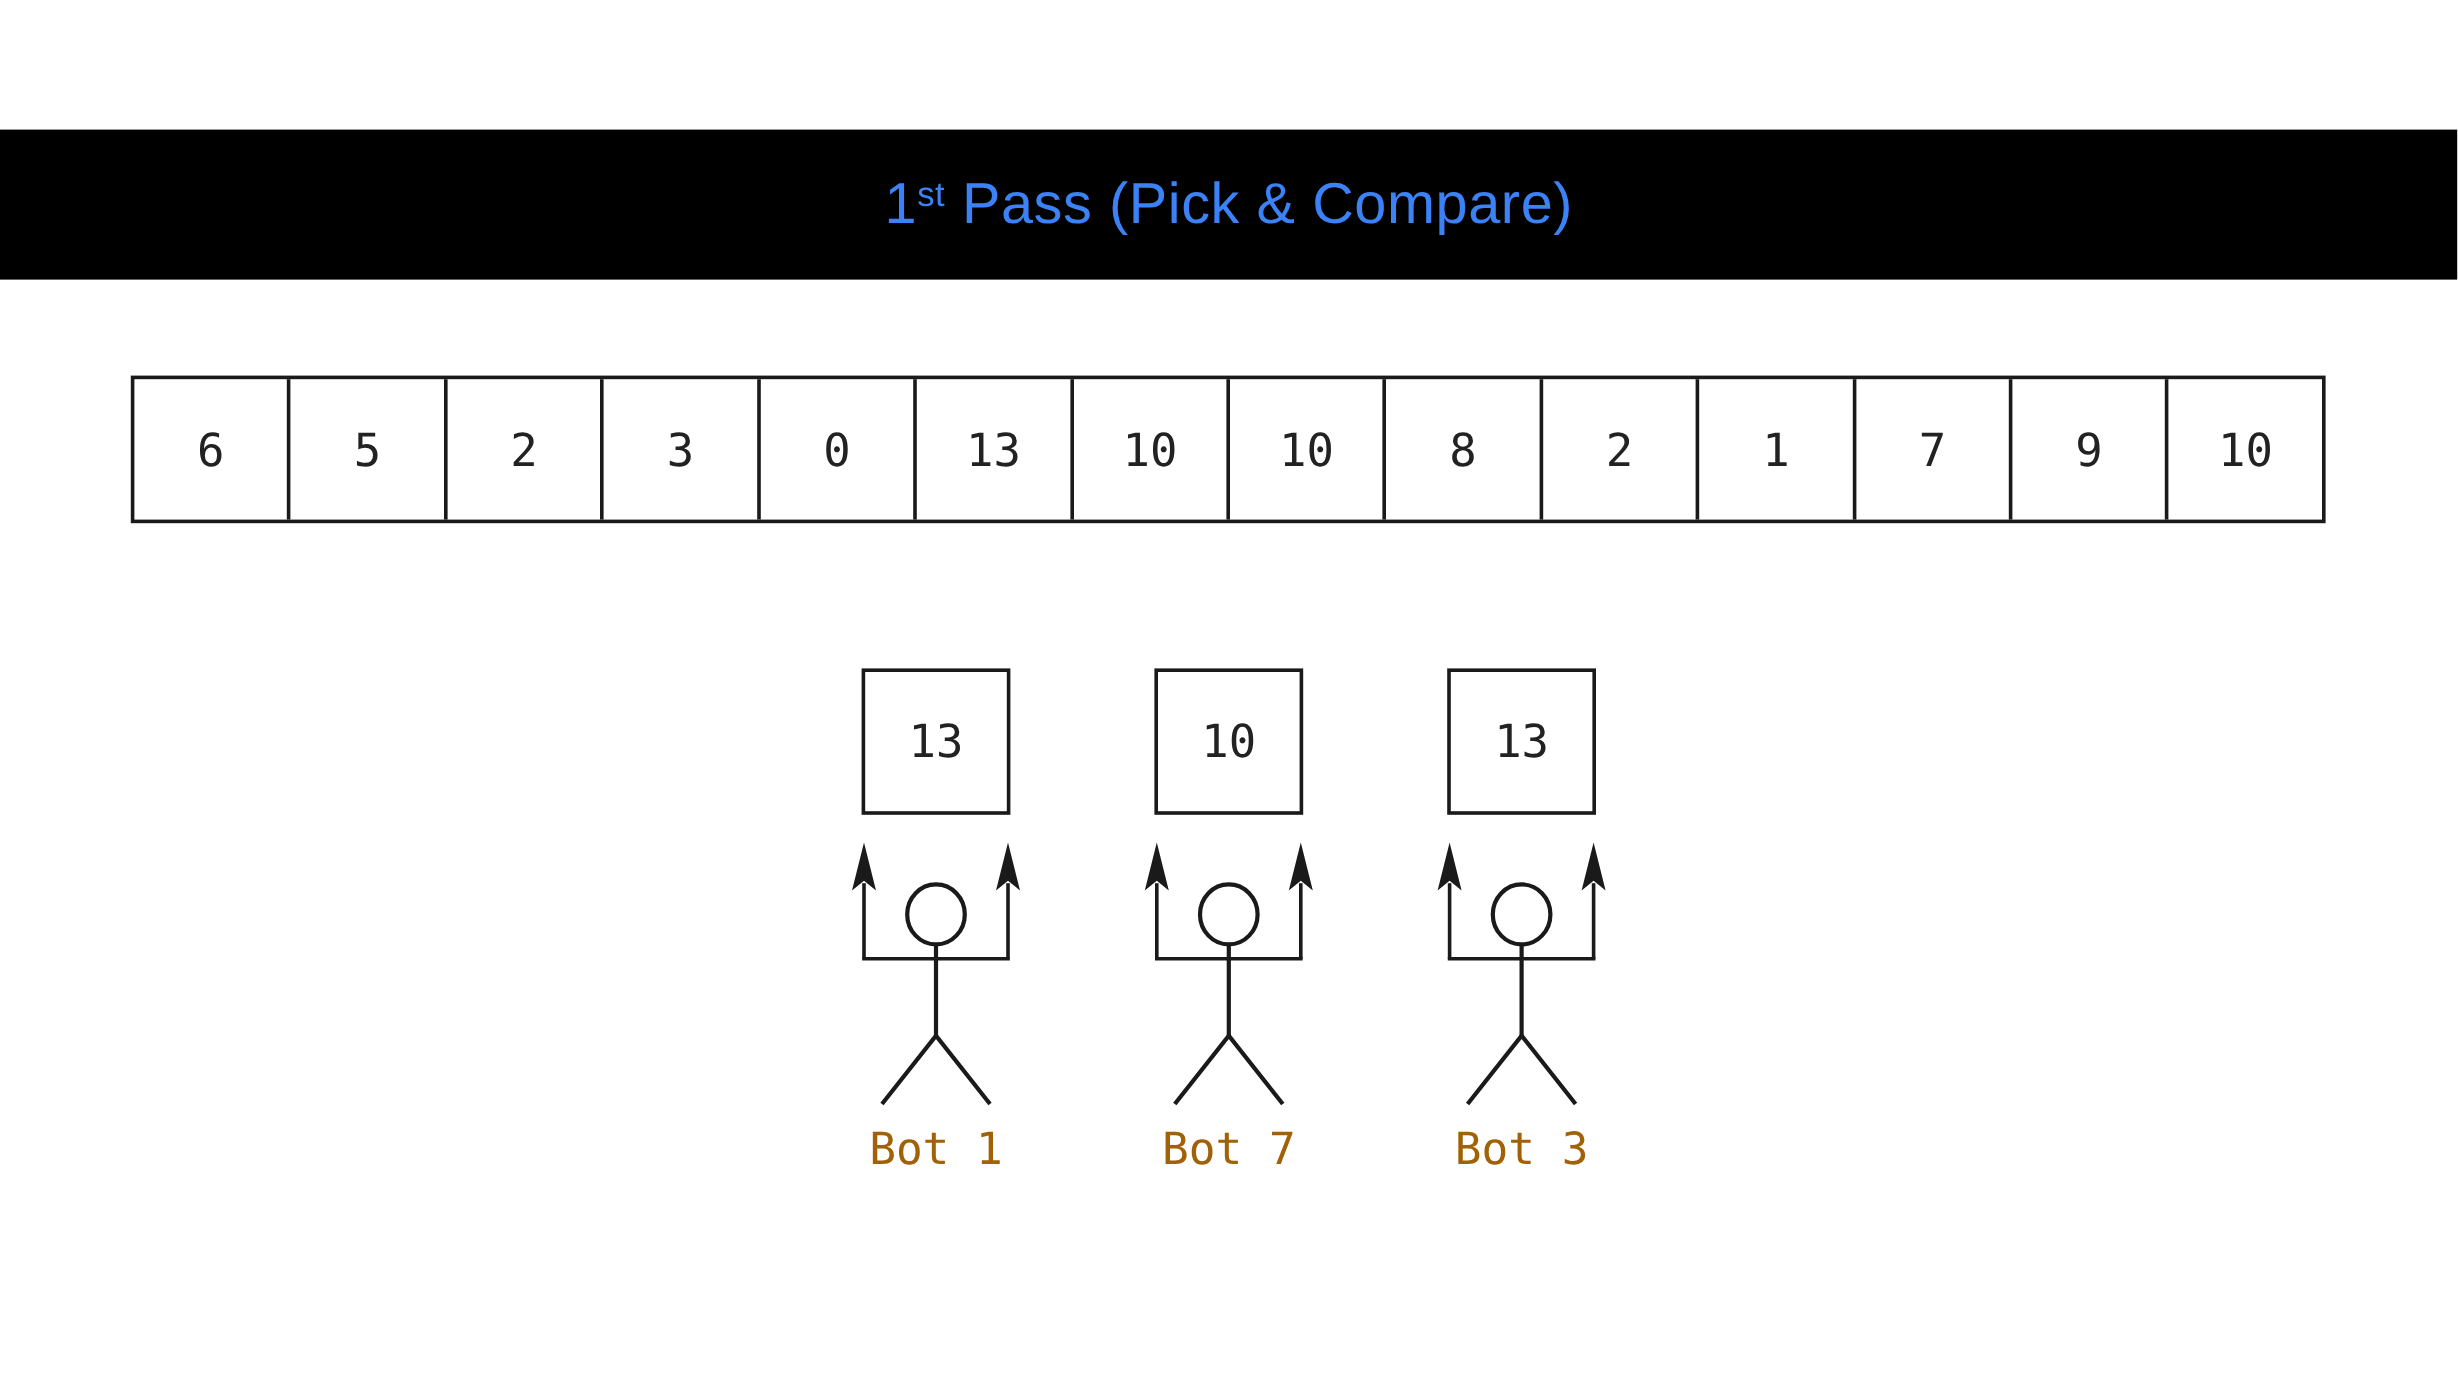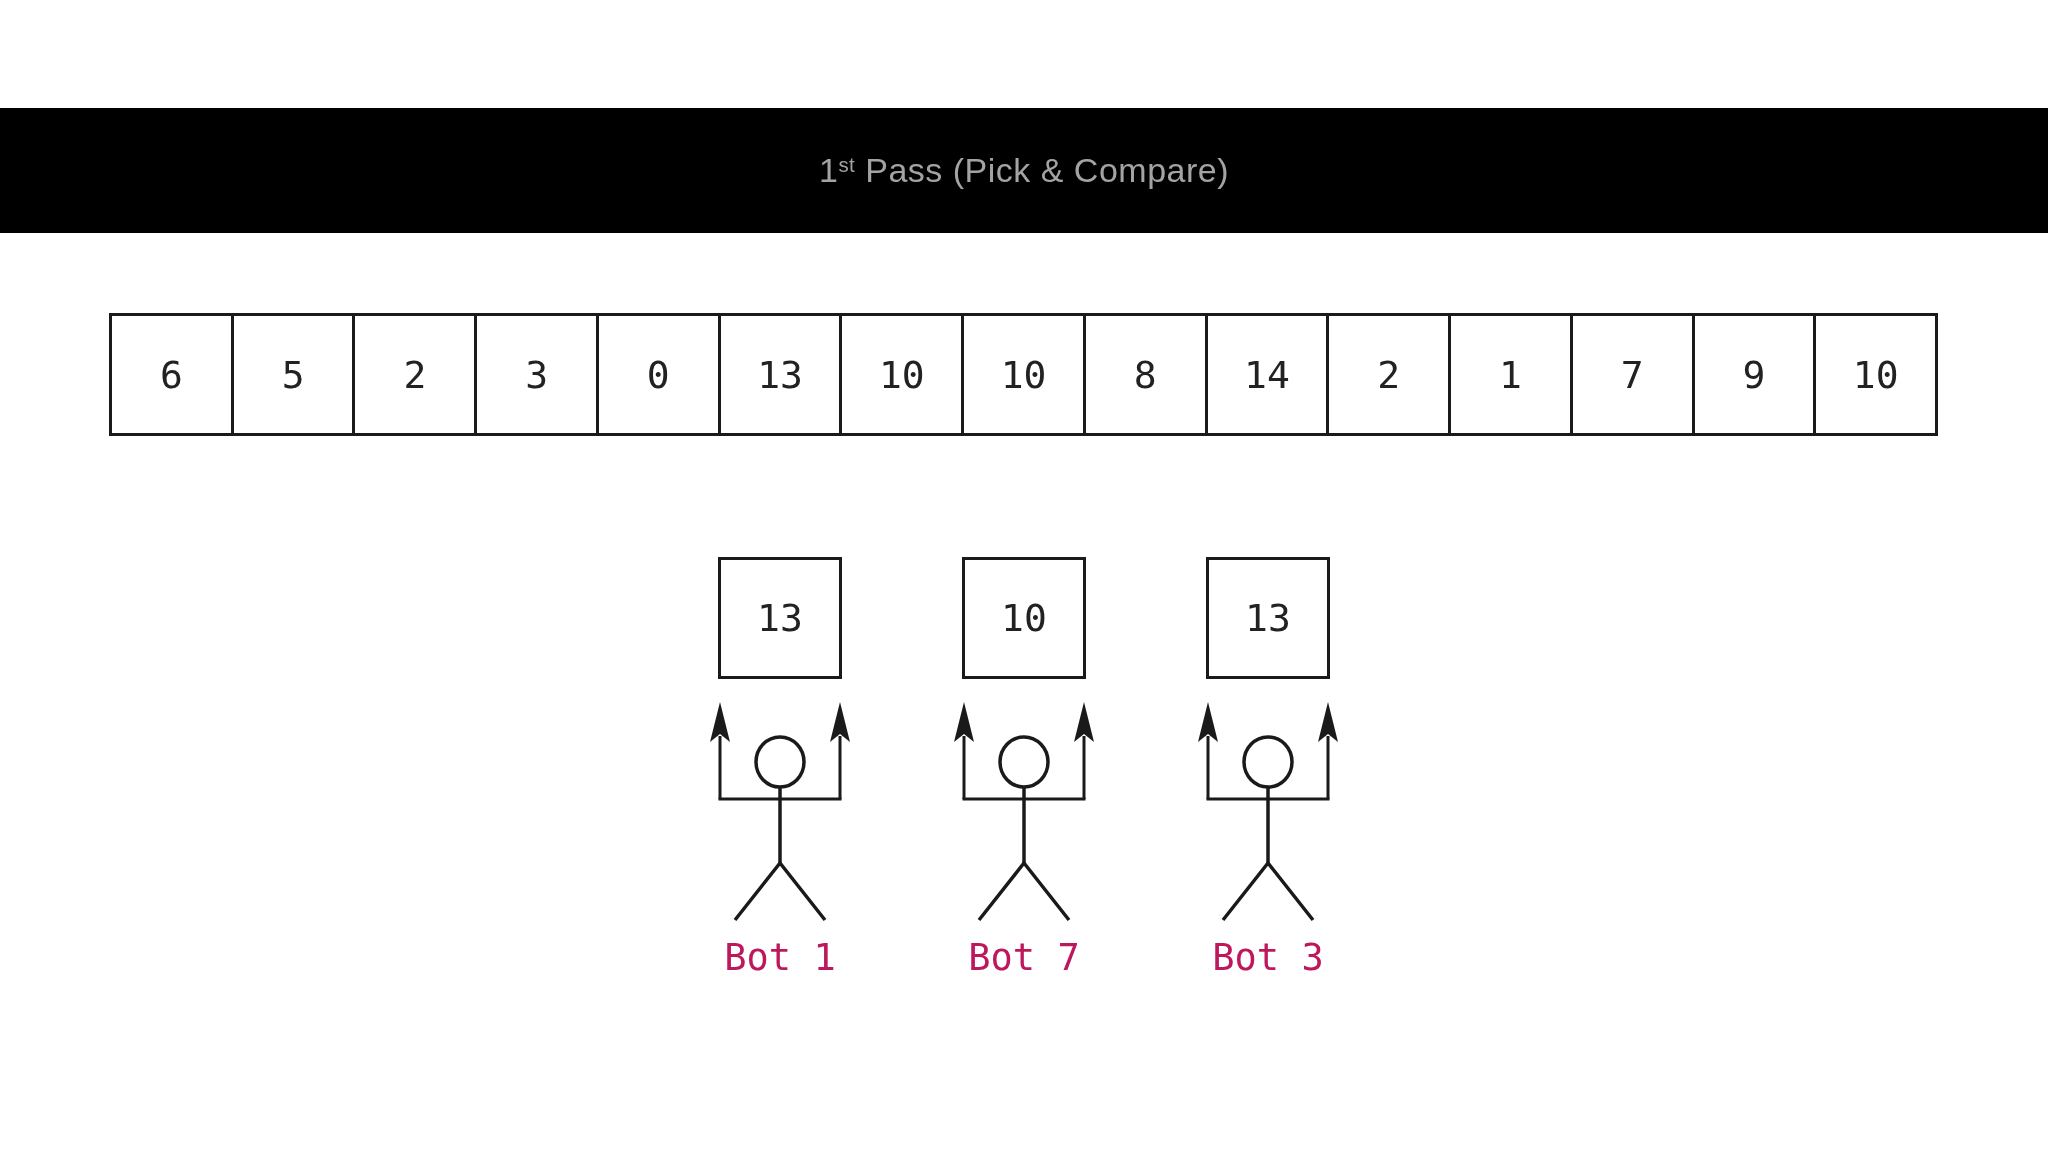--- a/index.html
+++ b/index.html
@@ -17,22 +17,22 @@
     position: absolute;
     left: 0; right: 0;
     top: 108px;
     height: 125px;
     background: #000000;
     display: flex;
     align-items: center;
     justify-content: center;
   }
   .title-text {
-    color: #a3a3a3;
-    font-size: 34px;
+    color: #3b82f6;
+    font-size: 48px;
     letter-spacing: 0.5px;
     white-space: pre;
   }
   .title-text .sup {
     font-size: 0.6em;
     position: relative;
     top: -0.5em;
   }
 
   
@@ -91,21 +91,21 @@
     display: block;
     margin: 15px auto 0 auto;
     overflow: visible;
   }
 
   .bot-label {
     margin-top: 5px;
     font-family: "DejaVu Sans Mono", monospace;
     font-size: 37px;
     font-weight: 500;
-    color: #be185d;
+    color: #a16207;
     line-height: 1;
   }
 </style>
 </head>
 <body>
 
 <div id="stage">
 
   <div class="title-bar">
     <div class="title-text"><span>1</span><span class="sup">st</span><span> Pass (Pick &amp; Compare)</span></div>
@@ -114,21 +114,20 @@
   <div class="num-array">
     <div class="cell">6</div>
     <div class="cell">5</div>
     <div class="cell">2</div>
     <div class="cell">3</div>
     <div class="cell">0</div>
     <div class="cell">13</div>
     <div class="cell">10</div>
     <div class="cell">10</div>
     <div class="cell">8</div>
-    <div class="cell">14</div>
     <div class="cell">2</div>
     <div class="cell">1</div>
     <div class="cell">7</div>
     <div class="cell">9</div>
     <div class="cell">10</div>
   </div>
 
   <div class="bot bot-1">
     <div class="held-box">13</div>
     <svg class="figure" width="140" height="240" viewBox="0 0 140 240">

